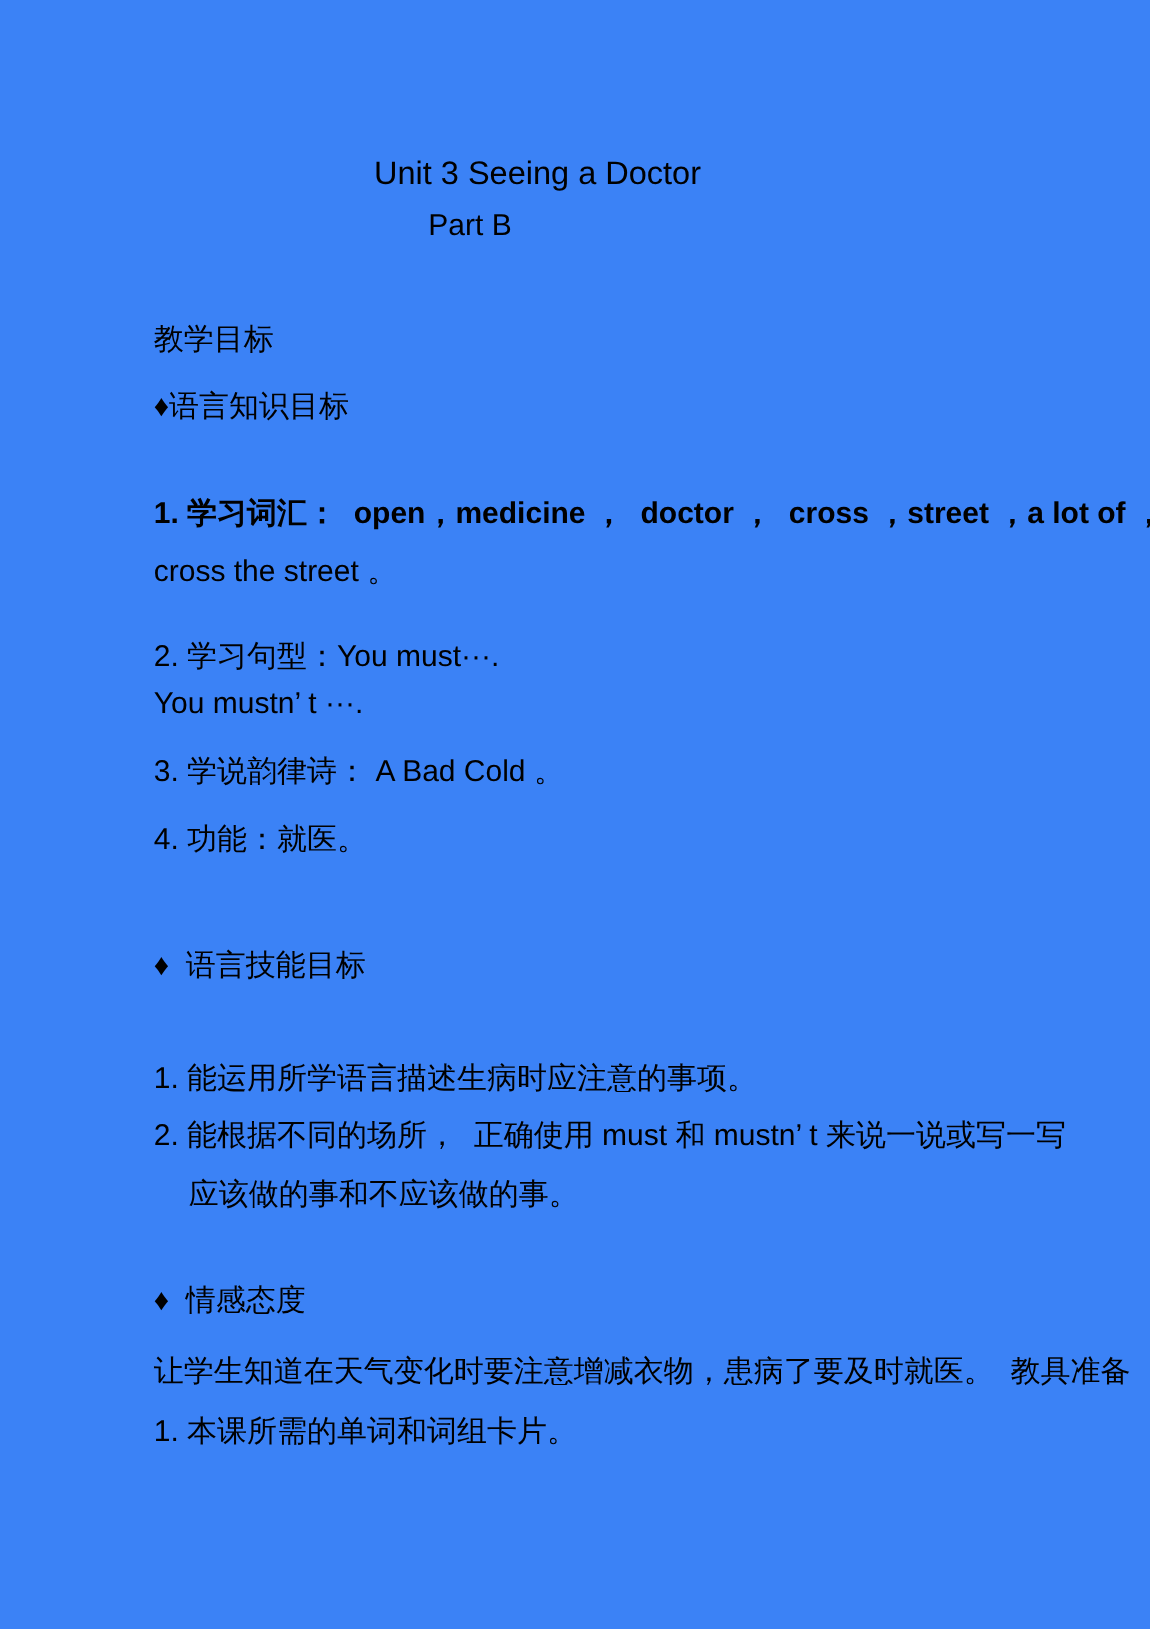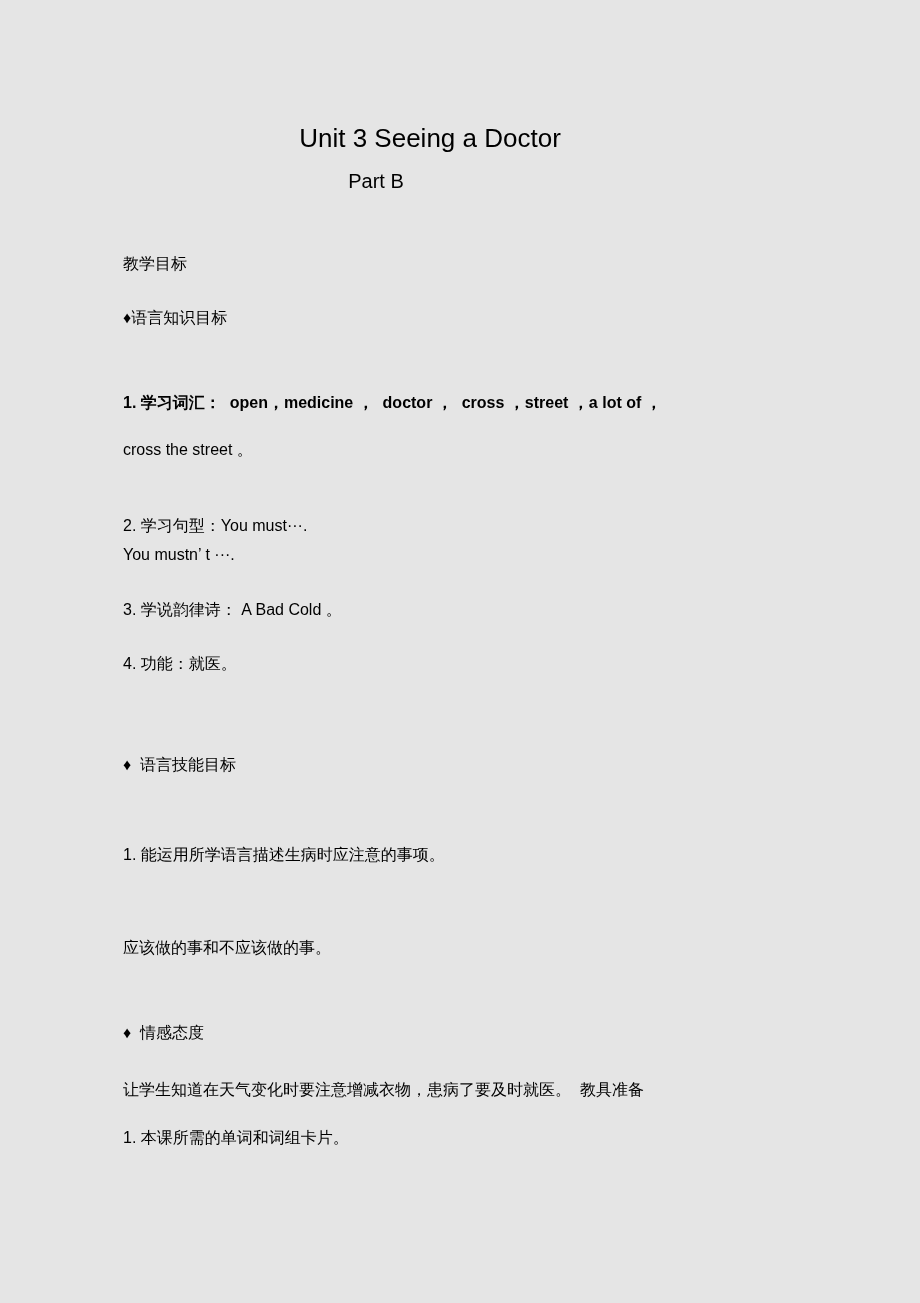--- a/index.html
+++ b/index.html
@@ -10,61 +10,61 @@
   body {
     width: 920px;
     height: 1303px;
     position: relative;
     font-family: "Liberation Sans", "DejaVu Sans", sans-serif;
     color: #000000;
   }
   .page {
     position: absolute;
     inset: 0;
-    background: #e5e5e5;
+    background: #3b82f6;
   }
   .doc-title {
     position: absolute;
     top: 121px;
     left: 0;
     width: 860px;
     text-align: center;
     font-size: 26px;
     line-height: 34px;
     white-space: pre;
   }
   .doc-subtitle {
     position: absolute;
     top: 168px;
     left: 0;
     width: 752px;
     text-align: center;
-    font-size: 20px;
+    font-size: 24px;
     line-height: 26px;
     white-space: pre;
   }
   .line {
     position: absolute;
     left: 123px;
-    font-size: 16px;
+    font-size: 24px;
     line-height: 26px;
     white-space: pre;
   }
   .t-235  { top: 235px; }
   .t-289  { top: 289px; }
   .t-374  { top: 374px; font-weight: bold; }
   .t-421  { top: 421px; }
   .t-473  { top: 473px; margin-top: 40px; }
   .t-526  { top: 526px; }
   .t-581  { top: 581px; }
   .t-635  { top: 635px; }
   .t-736  { top: 736px; text-align: right; }
   .t-797  { top: 826px; }
   .t-872  { top: 872px; }
-  .t-919  { top: 919px; }
+  .t-919  { top: 919px; margin-left: 28px; }
   .t-1014 { top: 1004px; }
   .t-1061 { top: 1061px; }
   .t-1109 { top: 1109px; }
 </style>
 </head>
 <body>
 
 <div class="page">
 
   <div class="doc-title">Unit 3 Seeing a Doctor</div>
@@ -84,20 +84,21 @@
   <p class="line t-526">You mustn’ t ···.</p>
 
   <p class="line t-581">3. 学说韵律诗： A Bad Cold 。</p>
 
   <p class="line t-635">4. 功能：就医。</p>
 
   <p class="line t-736">♦  语言技能目标</p>
 
   <p class="line t-797">1. 能运用所学语言描述生病时应注意的事项。</p>
 
+  <p class="line t-872">2. 能根据不同的场所，  正确使用 must 和 mustn’ t 来说一说或写一写</p>
 
   <p class="line t-919">应该做的事和不应该做的事。</p>
 
   <p class="line t-1014">♦  情感态度</p>
 
   <p class="line t-1061">让学生知道在天气变化时要注意增减衣物，患病了要及时就医。  教具准备</p>
 
   <p class="line t-1109">1. 本课所需的单词和词组卡片。</p>
 
 </div>

